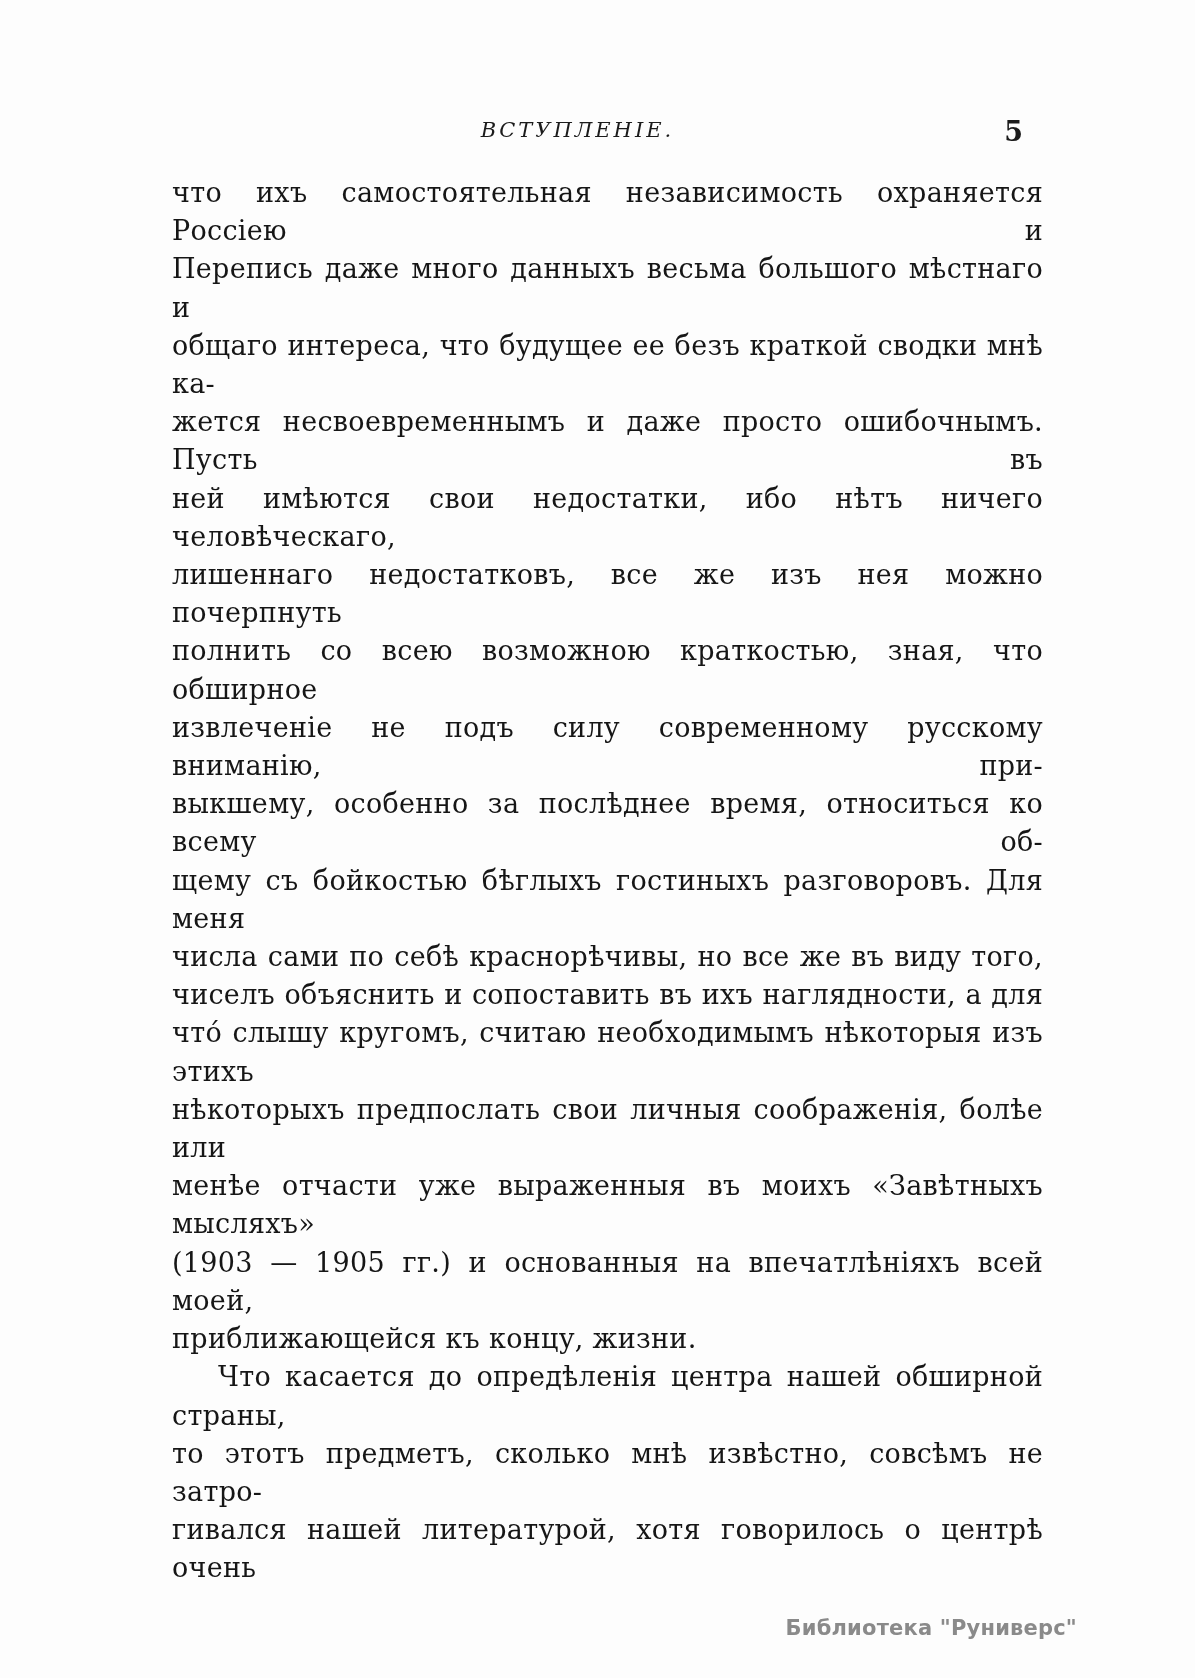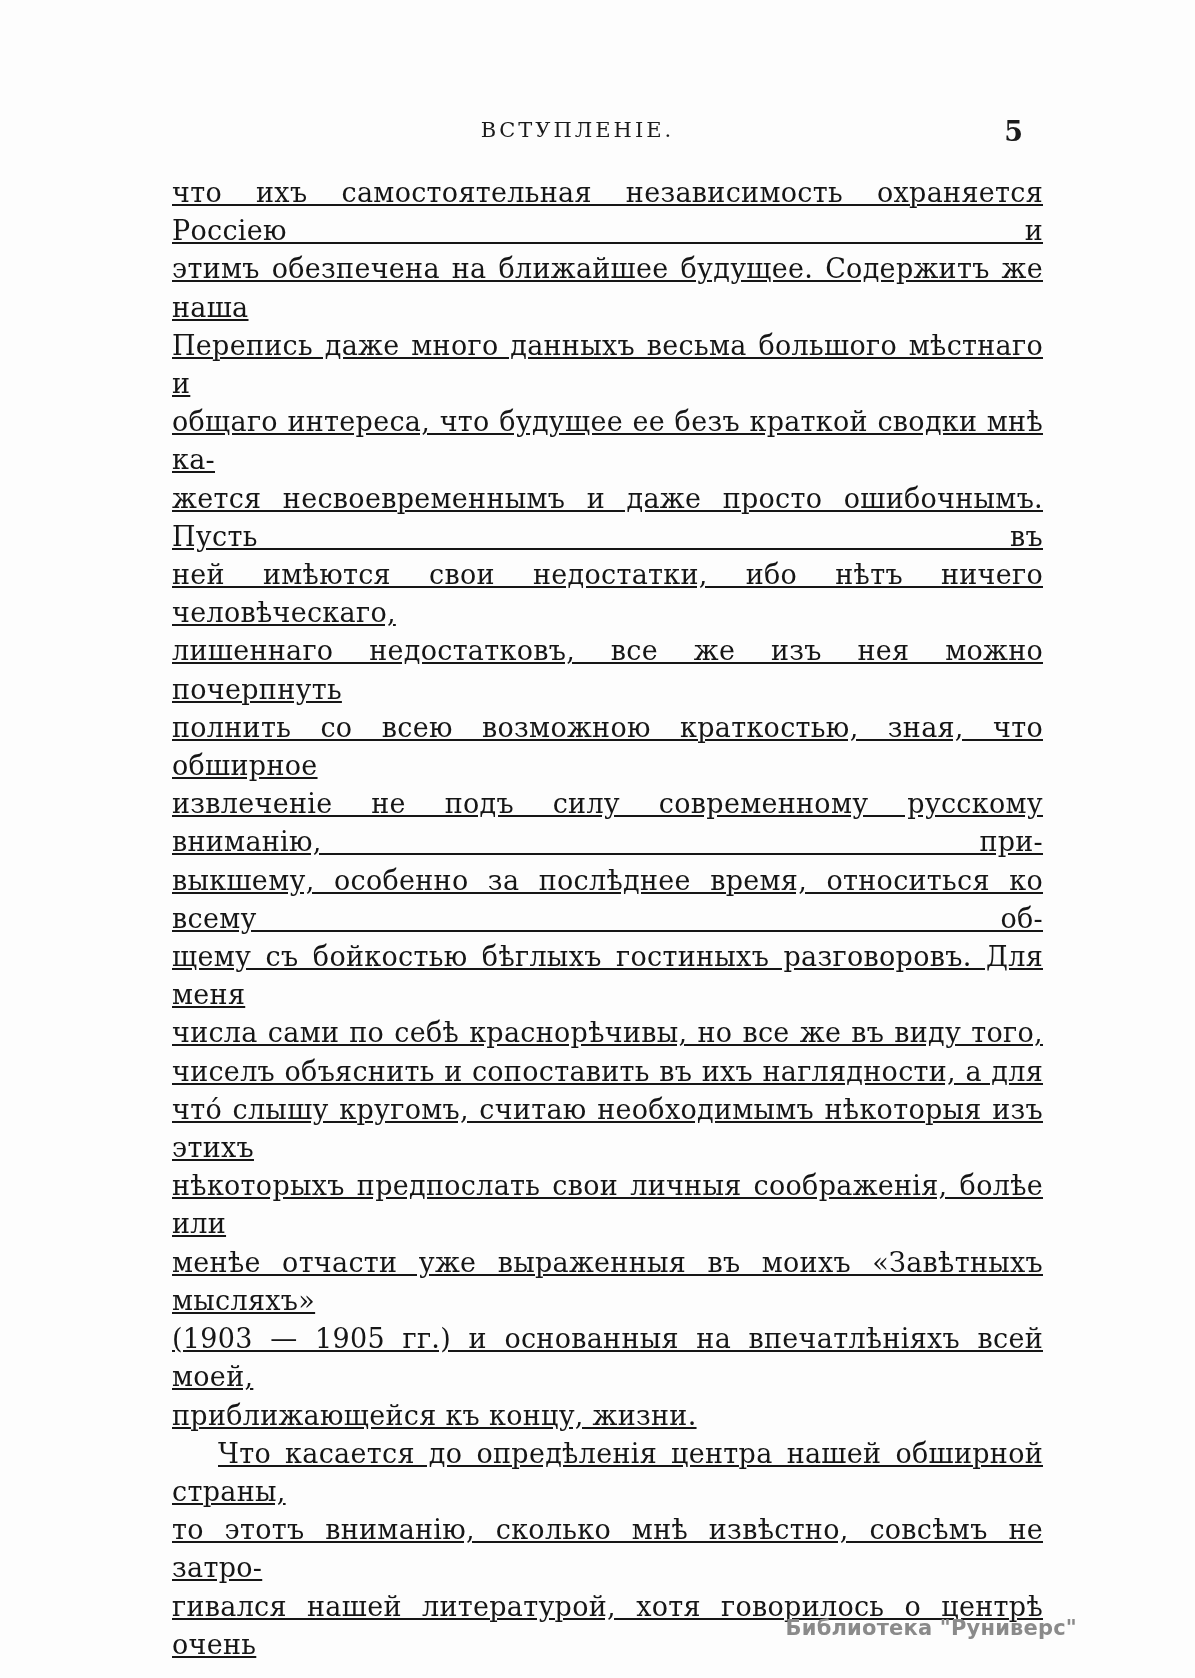--- a/index.html
+++ b/index.html
@@ -25,20 +25,21 @@
   }
   .running-title {
     position: absolute;
     left: 0;
     right: 60px;
     text-align: center;
     font-size: 21px;
     letter-spacing: 3px;
     color: #1b1b1b;
     white-space: nowrap;
+    font-style: italic;
   }
   .page-number {
     position: absolute;
     right: 20px;
     top: -2px;
     font-size: 27px;
     font-weight: bold;
     color: #1b1b1b;
   }
   .text-block {
@@ -51,21 +52,20 @@
     margin: 0;
   }
   .line {
     font-size: 27px;
     line-height: 38.2px;
     letter-spacing: 0.3px;
     text-align: justify;
     text-align-last: justify;
     white-space: normal;
     color: #161616;
-    text-decoration: underline;
   }
   .line.last {
     text-align-last: left;
   }
   .line.indent {
     text-indent: 46px;
   }
   .footer-watermark {
     position: absolute;
     right: 118px;
@@ -82,39 +82,38 @@
 
 <div class="page">
   <div class="header">
     <span class="running-title">ВСТУПЛЕНІЕ.</span>
     <span class="page-number">5</span>
   </div>
 
   <div class="text-block">
       <div class="paragraph">
         <div class="line">что ихъ самостоятельная независимость охраняется Россіею и</div>
-        <div class="line">этимъ обезпечена на ближайшее будущее. Содержитъ же наша</div>
         <div class="line">Перепись даже много данныхъ весьма большого мѣстнаго и</div>
         <div class="line">общаго интереса, что будущее ее безъ краткой сводки мнѣ ка-</div>
         <div class="line">жется несвоевременнымъ и даже просто ошибочнымъ. Пусть въ</div>
         <div class="line">ней имѣются свои недостатки, ибо нѣтъ ничего человѣческаго,</div>
         <div class="line">лишеннаго недостатковъ, все же изъ нея можно почерпнуть</div>
         <div class="line">полнить со всею возможною краткостью, зная, что обширное</div>
         <div class="line">извлеченіе не подъ силу современному русскому вниманію, при-</div>
         <div class="line">выкшему, особенно за послѣднее время, относиться ко всему об-</div>
         <div class="line">щему съ бойкостью бѣглыхъ гостиныхъ разговоровъ. Для меня</div>
         <div class="line">числа сами по себѣ краснорѣчивы, но все же въ виду того,</div>
         <div class="line">чиселъ объяснить и сопоставить въ ихъ наглядности, а для</div>
         <div class="line">что́ слышу кругомъ, считаю необходимымъ нѣкоторыя изъ этихъ</div>
         <div class="line">нѣкоторыхъ предпослать свои личныя соображенія, болѣе или</div>
         <div class="line">менѣе отчасти уже выраженныя въ моихъ «Завѣтныхъ мысляхъ»</div>
         <div class="line">(1903 — 1905 гг.) и основанныя на впечатлѣніяхъ всей моей,</div>
         <div class="line last">приближающейся къ концу, жизни.</div>
       </div>
       <div class="paragraph">
         <div class="line indent">Что касается до опредѣленія центра нашей обширной страны,</div>
-        <div class="line">то этотъ вниманію, сколько мнѣ извѣстно, совсѣмъ не затро-</div>
+        <div class="line">то этотъ предметъ, сколько мнѣ извѣстно, совсѣмъ не затро-</div>
         <div class="line">гивался нашей литературой, хотя говорилось о центрѣ очень</div>
       </div>
     </div>
 
   <div class="footer-watermark">Библиотека "Руниверс"</div>
 </div>
 
 </body></html>

